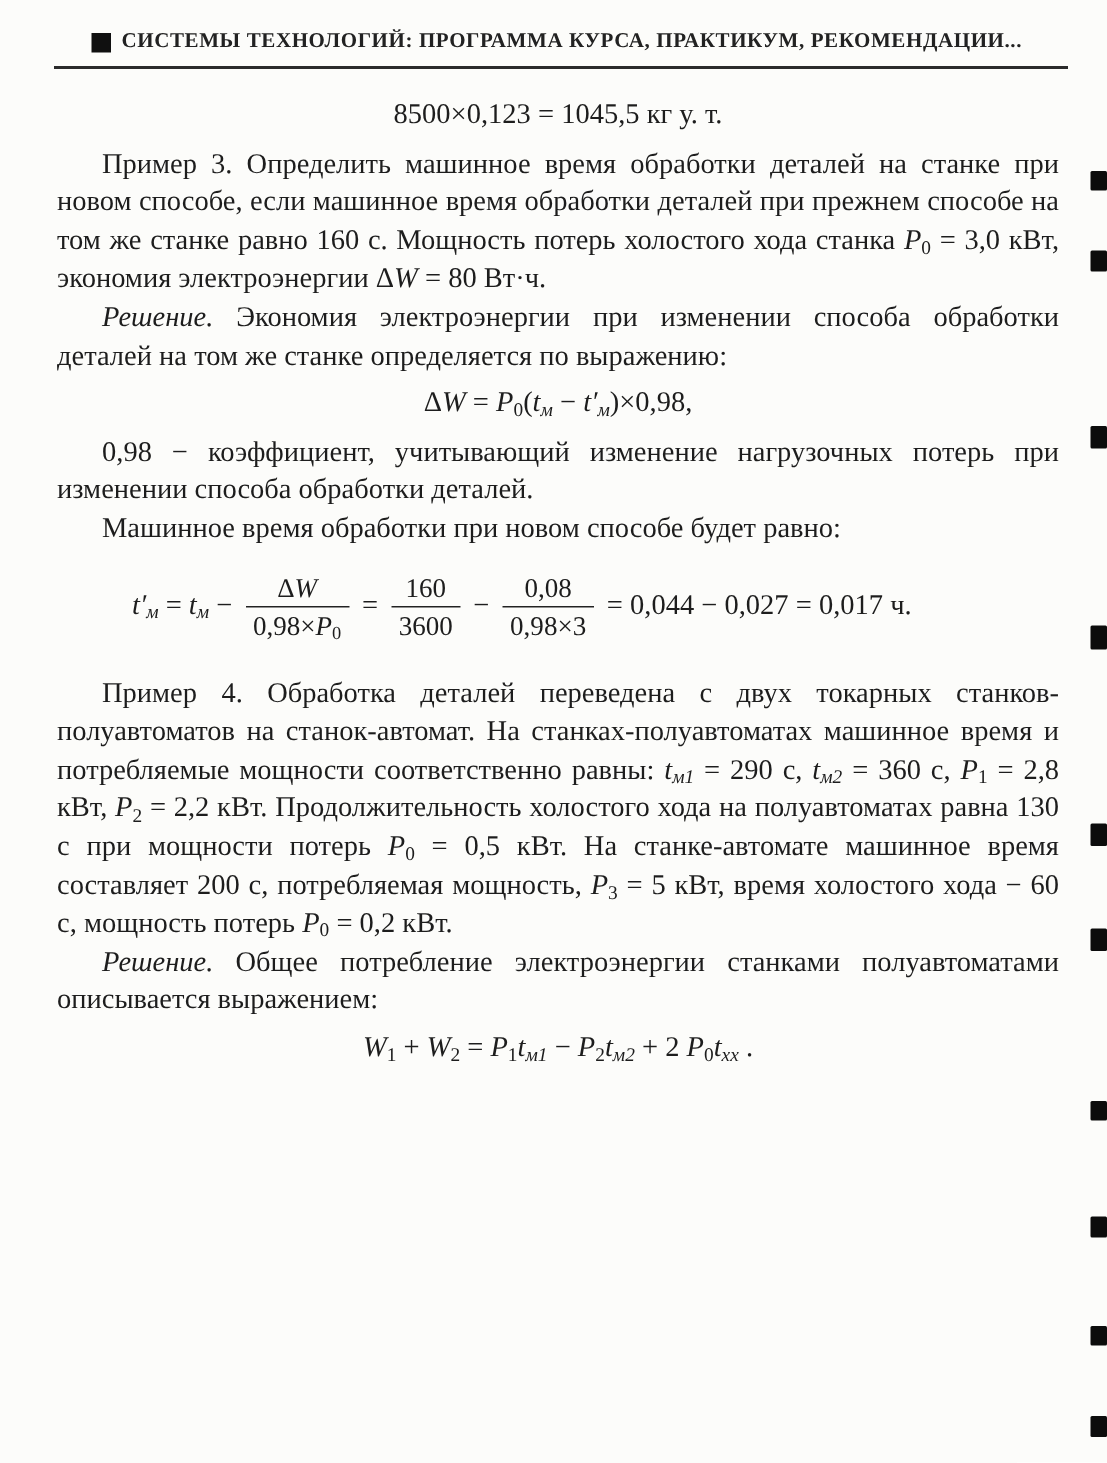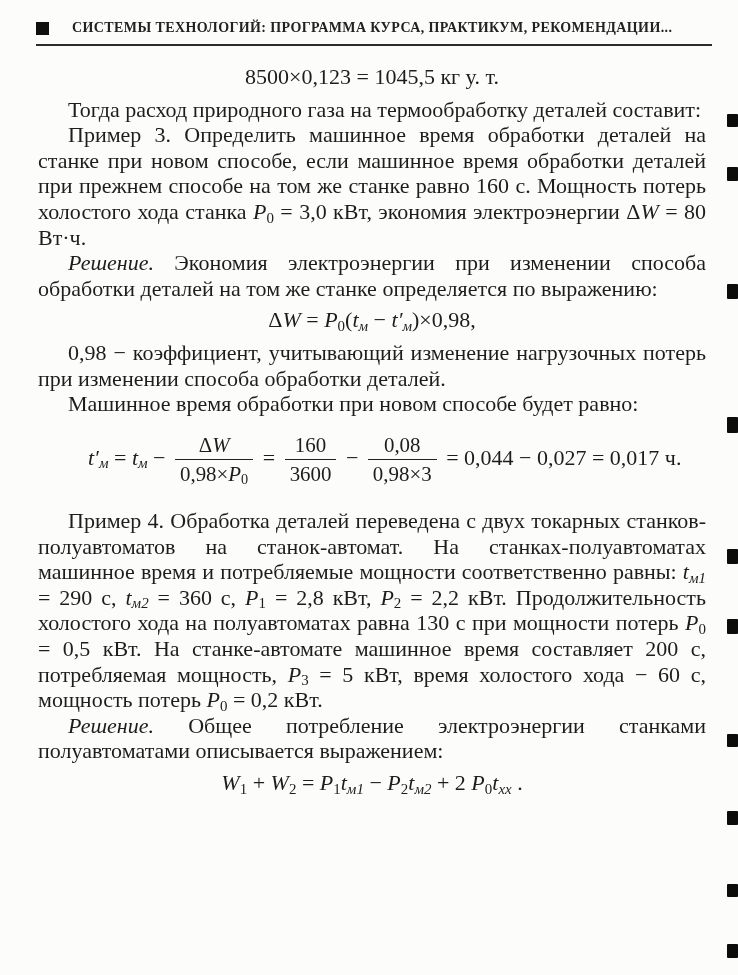--- a/index.html
+++ b/index.html
@@ -15,36 +15,36 @@
   }
   
   .header {
     position: absolute;
     top: 20px;
     left: 36px;
     width: 676px;
     padding-bottom: 8px;
     border-bottom: 2px solid #2b2b2b;
   }
-  .header-row { display: flex; align-items: center; gap: 23px; }
+  .header-row { display: flex; align-items: center; gap: 7px; margin-left: 25px; }
   .header-square { width: 13px; height: 13px; background: #101010; flex: 0 0 auto; }
   .header-title {
     font-size: 14px;
     font-weight: bold;
     letter-spacing: 0.4px;
     color: #222;
     white-space: nowrap;
   }
   
   .content {
     position: absolute;
     top: 58px;
     left: 38px;
     width: 668px;
-    font-size: 22px;
+    font-size: 19px;
     line-height: 25.6px;
   }
   .block { margin: 0; }
   .formula { text-align: center; margin: 6px 0 7px; }
   .para { text-align: justify; text-indent: 30px; margin: 0; }
   .para-noindent { text-align: justify; text-indent: 0; margin: 0; }
   .formula-block {
     margin: 15px 0 21px;
     padding-left: 50px;
     text-align: left;
@@ -91,21 +91,20 @@
 
   <div class="header">
     <div class="header-row">
       <span class="header-square"></span>
       <span class="header-title">СИСТЕМЫ ТЕХНОЛОГИЙ: ПРОГРАММА КУРСА, ПРАКТИКУМ, РЕКОМЕНДАЦИИ...</span>
     </div>
   </div>
 
   <div class="content">
       <div class="block formula"><span>8500×0,123 = 1045,5 кг у. т.</span></div>
-      <div class="block para"><span>Тогда расход природного газа на термообработку деталей составит:</span></div>
       <div class="block para"><span class="b">Пример 3.</span><span> Определить машинное время обработки деталей на станке при новом способе, если машинное время обработки деталей при прежнем способе на том же станке равно 160 с. Мощность потерь холостого хода станка </span><span class="i">P</span><sub>0</sub><span> = 3,0 кВт, экономия электроэнергии Δ</span><span class="i">W</span><span> = 80 Вт·ч.</span></div>
       <div class="block para"><span class="i">Решение.</span><span> Экономия электроэнергии при изменении способа обработки деталей на том же станке определяется по выражению:</span></div>
       <div class="block formula"><span>Δ</span><span class="i">W</span><span> = </span><span class="i">P</span><sub>0</sub><span>(</span><span class="i">t</span><sub class="i">м</sub><span> − </span><span class="i">t′</span><sub class="i">м</sub><span>)×0,98,</span></div>
       <div class="block para"><span>0,98  − коэффициент, учитывающий изменение нагрузочных потерь при изменении способа обработки деталей.</span></div>
       <div class="block para"><span>Машинное время обработки при новом способе будет равно:</span></div>
       <div class="block formula-block"><span class="i">t′</span><sub class="i">м</sub><span> = </span><span class="i">t</span><sub class="i">м</sub><span> − </span><span class="frac"><span class="num"><span>Δ</span><span class="i">W</span></span><span class="den"><span>0,98×</span><span class="i">P</span><sub>0</sub></span></span><span> = </span><span class="frac"><span class="num"><span>160</span></span><span class="den"><span>3600</span></span></span><span> − </span><span class="frac"><span class="num"><span>0,08</span></span><span class="den"><span>0,98×3</span></span></span><span> = 0,044 − 0,027 = 0,017 ч.</span></div>
       <div class="block para"><span class="b">Пример 4.</span><span> Обработка деталей переведена с двух токарных станков-полуавтоматов на станок-автомат. На станках-полуавтоматах машинное время и потребляемые мощности соответственно равны: </span><span class="i">t</span><sub class="i">м1</sub><span> = 290 с,  </span><span class="i">t</span><sub class="i">м2</sub><span> = 360 с, </span><span class="i">P</span><sub>1</sub><span> = 2,8 кВт, </span><span class="i">P</span><sub>2</sub><span> = 2,2 кВт. Продолжительность холостого хода на полуавтоматах равна 130 с при мощности потерь </span><span class="i">P</span><sub>0</sub><span> = 0,5 кВт. На станке-автомате машинное время составляет 200 с, потребляемая мощность, </span><span class="i">P</span><sub>3</sub><span> = 5 кВт, время холостого хода  − 60 с, мощность потерь </span><span class="i">P</span><sub>0</sub><span> = 0,2 кВт.</span></div>
       <div class="block para"><span class="i">Решение.</span><span> Общее потребление электроэнергии станками полуавтоматами описывается выражением:</span></div>
       <div class="block formula"><span class="i">W</span><sub>1</sub><span> + </span><span class="i">W</span><sub>2</sub><span> = </span><span class="i">P</span><sub>1</sub><span class="i">t</span><sub class="i">м1</sub><span> − </span><span class="i">P</span><sub>2</sub><span class="i">t</span><sub class="i">м2</sub><span> + 2 </span><span class="i">P</span><sub>0</sub><span class="i">t</span><sub class="i">хх</sub><span> .</span></div>
     </div>

